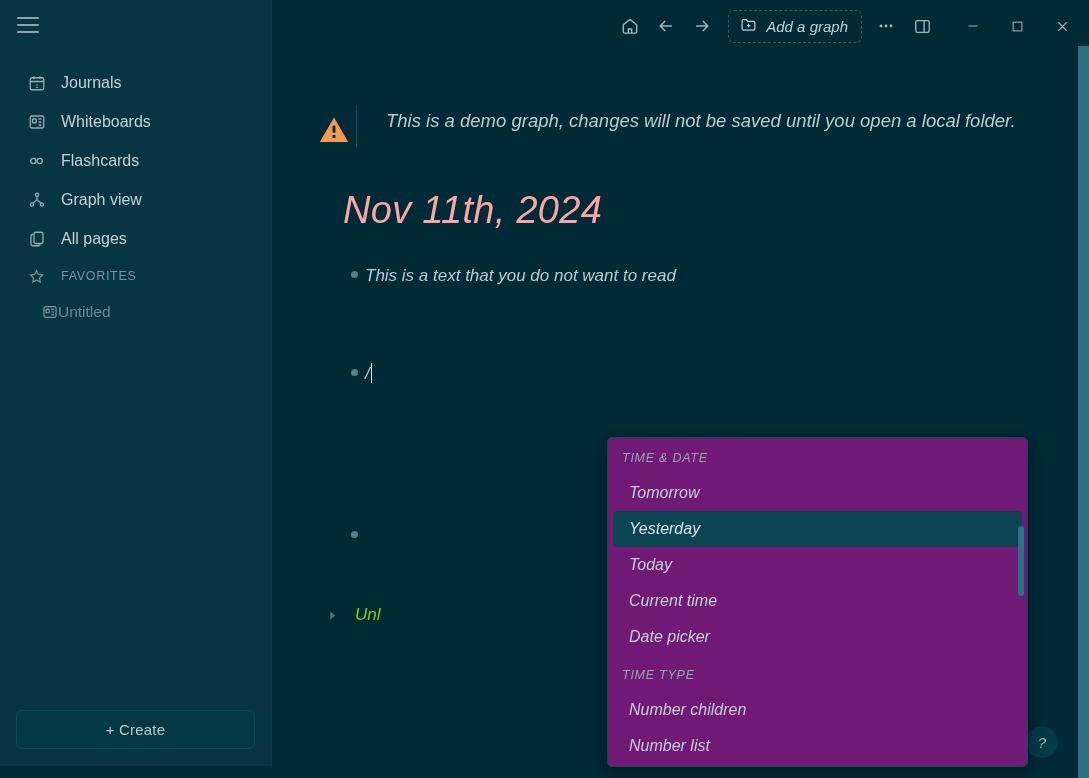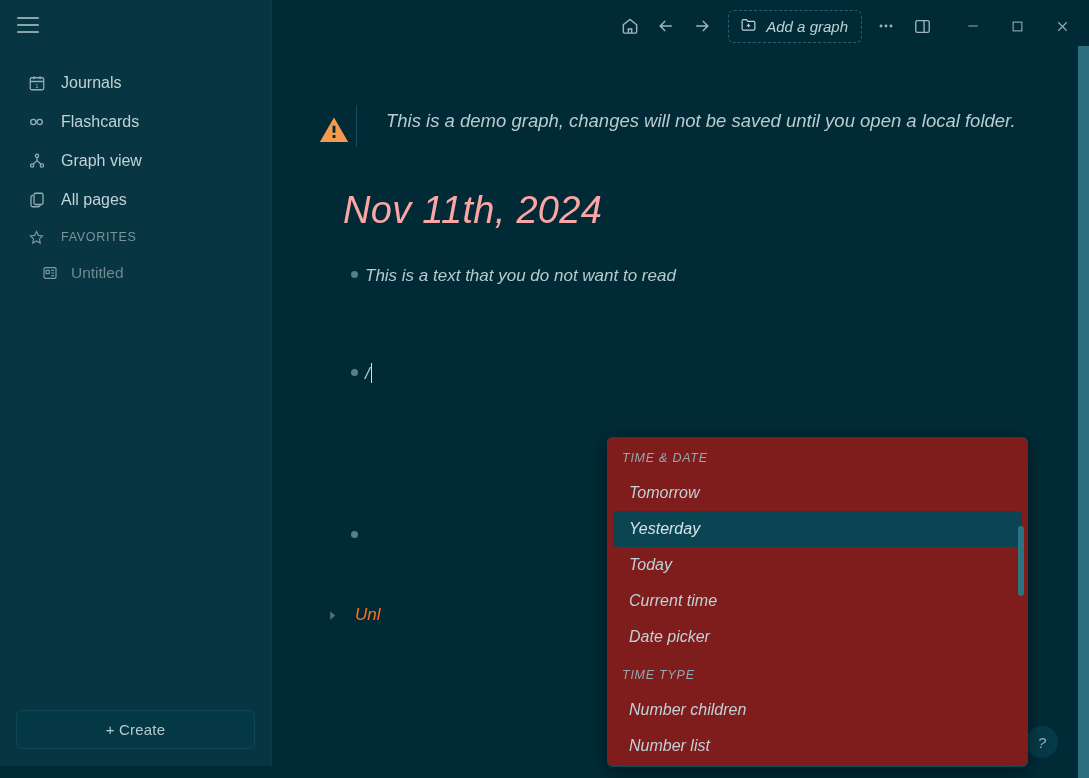--- a/index.html
+++ b/index.html
@@ -67,21 +67,20 @@
     color: #7b949b;
     font-size: 12.5px;
     letter-spacing: 0.7px;
   }
   .section-item .nav-icon { color: #7b949b; }
 
   .recent-entry {
     display: flex; align-items: center;
     height: 35px;
     padding-left: 41px;
-    gap: 13px;
     cursor: pointer;
     color: #6f8990;
     font-size: 15.5px;
   }
   .recent-entry .nav-icon { width: 17px; height: 17px; flex: 0 0 17px; color: #7e979e; }
 
   .sidebar-spacer { flex: 1 1 auto; }
   .create-wrap { padding: 0 16px 17px 16px; }
   #create-button {
     width: 100%; height: 39px;
@@ -218,33 +217,33 @@
     margin-left: 9px;
     margin-top: 54px;
   }
   #collapse-arrow {
     width: 22px; flex: 0 0 22px;
     display: flex; justify-content: center; align-items: center;
     color: #4e7079;
     cursor: pointer;
   }
   #collapsed-text {
-    color: #f97316;
+    color: #84cc16;
     font-size: 17px;
     margin-left: 12px;
   }
 
   
   #slash-menu {
     position: absolute;
     left: 335px;
     top: 437px;
     width: 421px;
     height: 330px;
-    background: #7f1d1d;
+    background: #701a75;
     border: 1px solid #0d4b5a;
     border-radius: 5px;
     box-shadow: 0 4px 18px rgba(0,0,0,0.45);
     overflow: hidden;
     z-index: 30;
   }
   .menu-group-label {
     color: #92a9af;
     font-size: 12.5px;
     letter-spacing: 0.75px;
@@ -321,20 +320,30 @@
         <span class="nav-icon">
           <svg width="18" height="18" viewBox="0 0 24 24" fill="none" stroke="currentColor" stroke-width="1.7">
             <rect x="3" y="5" width="18" height="16" rx="2"></rect>
               <path d="M3 10h18M8 3v4M16 3v4"></path>
             <text x="12" y="18" font-size="8" fill="currentColor" stroke="none" text-anchor="middle">1</text>
           </svg>
         </span>
         <span class="nav-label">Journals</span>
       </div>
 
+      <div class="nav-item">
+        <span class="nav-icon">
+          <svg width="18" height="18" viewBox="0 0 24 24" fill="none" stroke="currentColor" stroke-width="1.7">
+            <rect x="3" y="4" width="18" height="16" rx="2"></rect>
+            <rect x="6" y="8" width="5" height="5" rx="1"></rect>
+            <path d="M14 8h4M14 12h4M14 16h4"></path>
+          </svg>
+        </span>
+        <span class="nav-label">Whiteboards</span>
+      </div>
 
       <div class="nav-item">
         <span class="nav-icon">
           <svg width="20" height="20" viewBox="0 0 24 24" fill="none" stroke="currentColor" stroke-width="1.7">
             <circle cx="8" cy="12" r="3.3"></circle>
               <circle cx="16" cy="12" r="3.3"></circle>
           </svg>
         </span>
         <span class="nav-label">Flashcards</span>
       </div>

